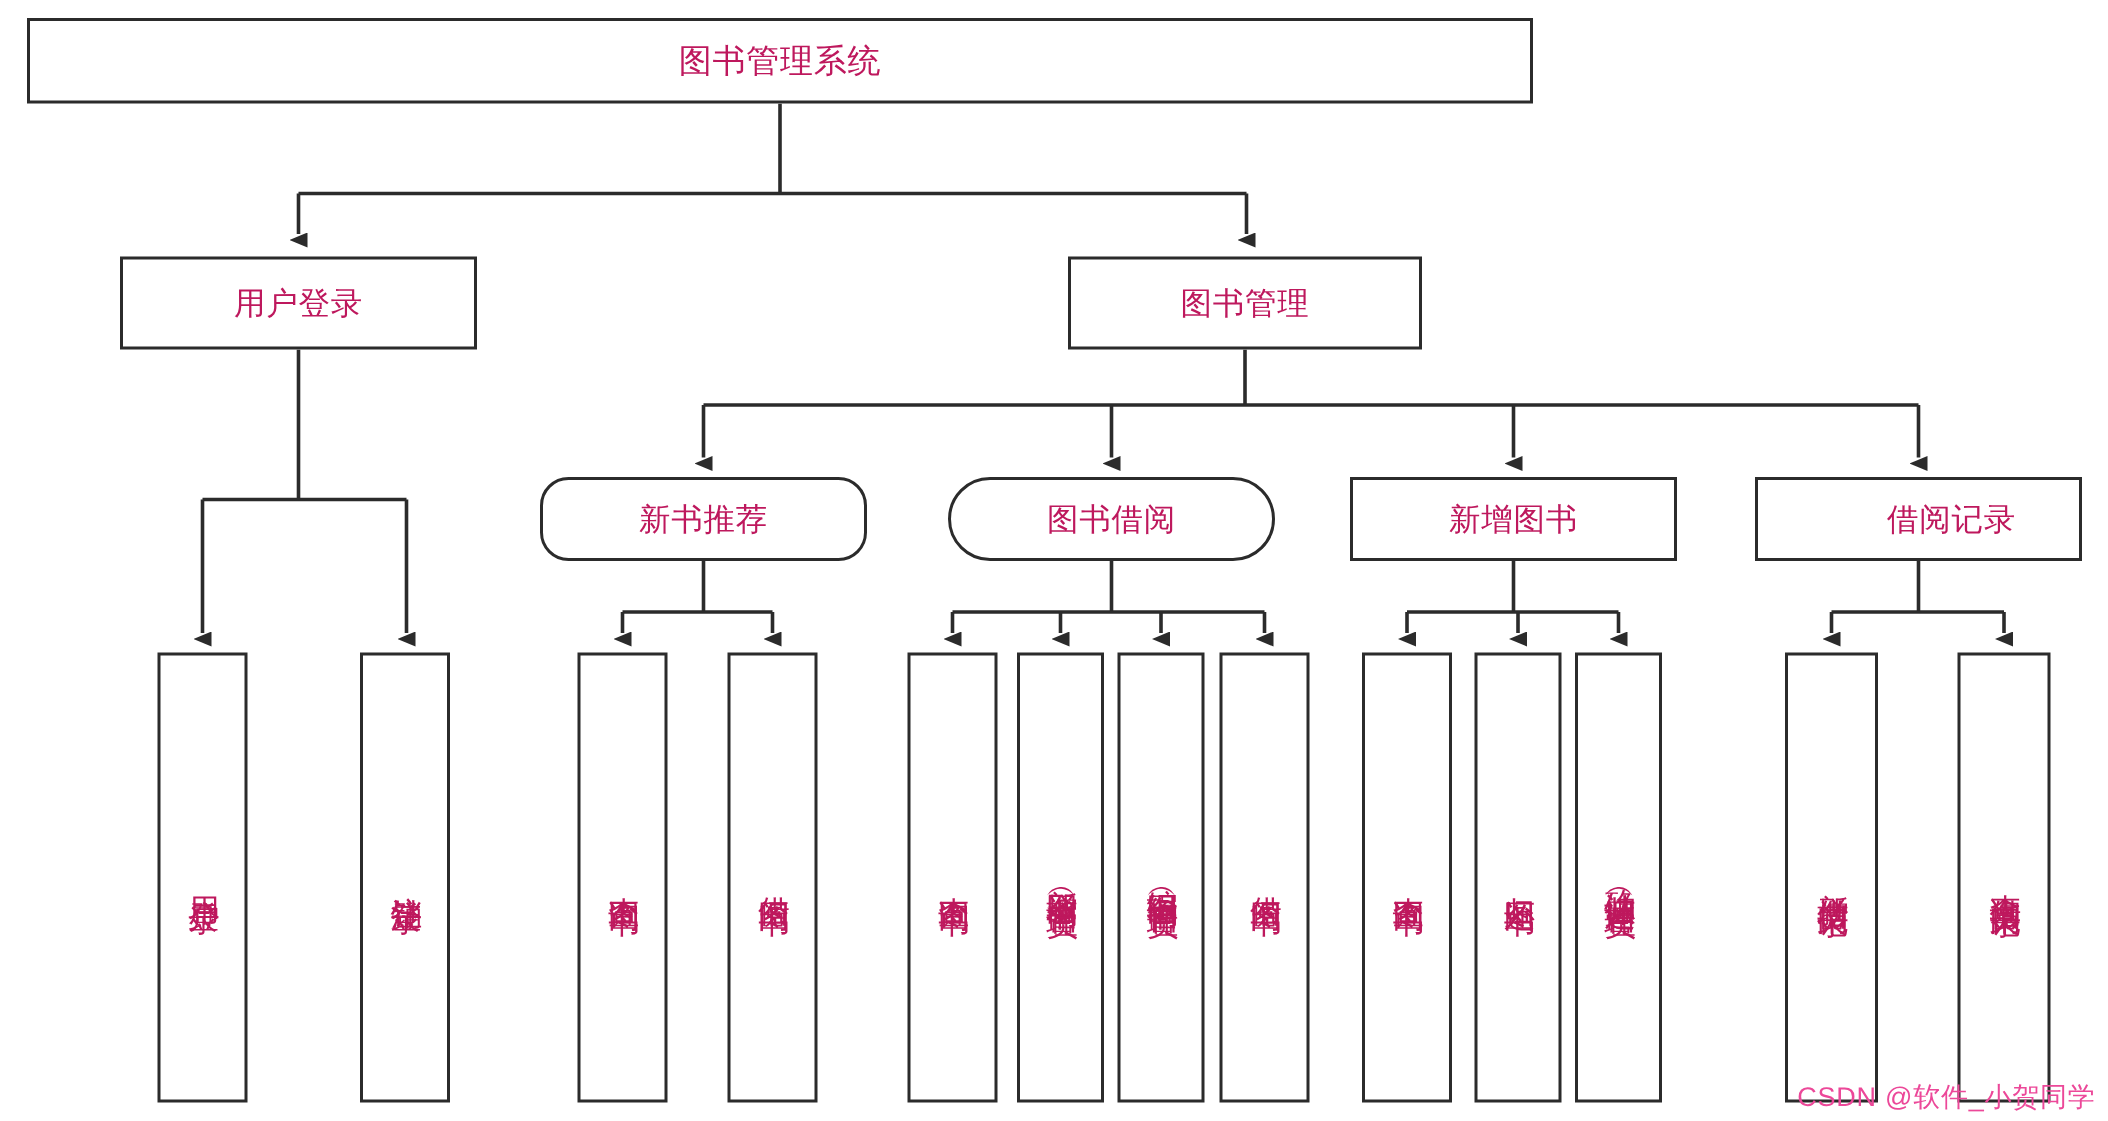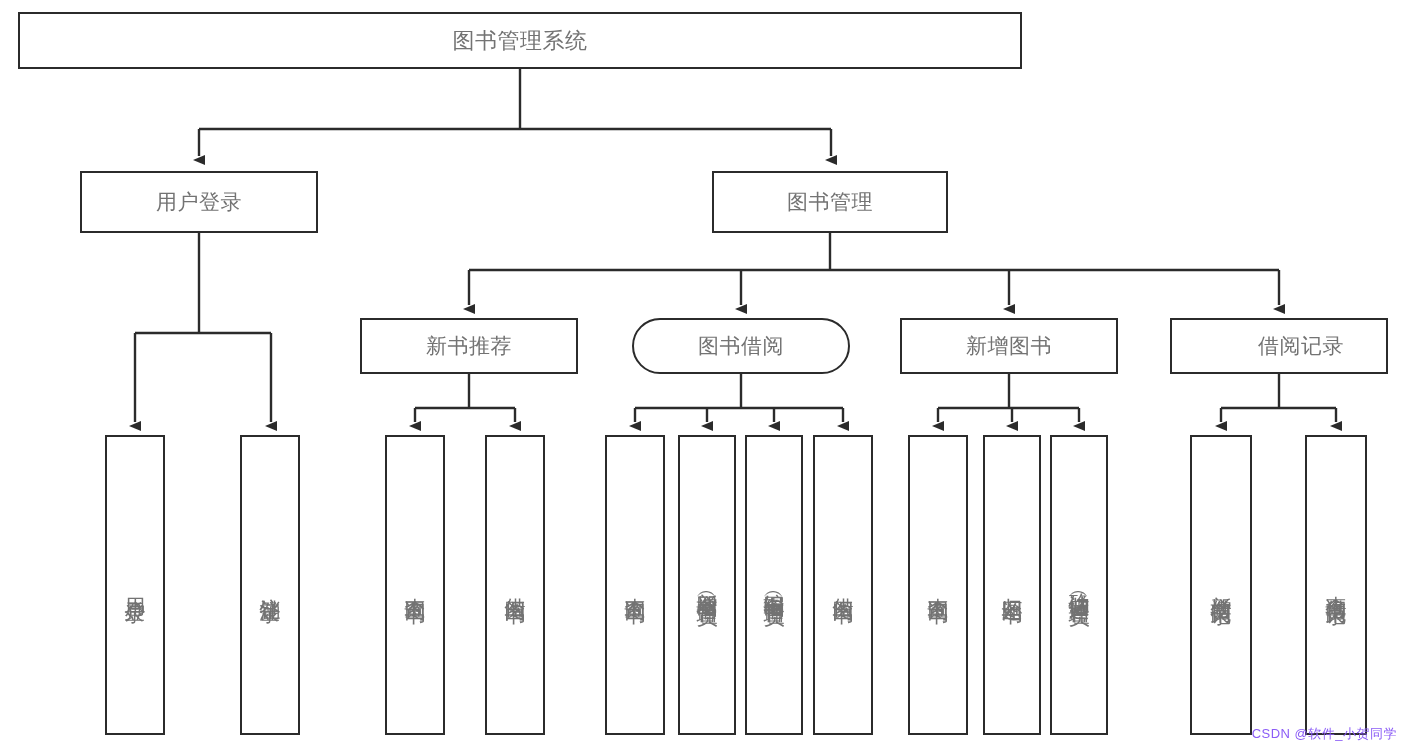--- a/index.html
+++ b/index.html
@@ -18,21 +18,21 @@
     overflow: hidden;
   }
   .node {
     position: absolute;
     box-sizing: border-box;
     border: 2px solid #2b2b2b;
     background: #ffffff;
     display: flex;
     align-items: center;
     justify-content: center;
-    color: #737373;
+    color: #be185d;
   }
   .node.horiz {
     font-size: 21px;
     letter-spacing: 0.5px;
   }
   .node.root {
     font-size: 22px;
   }
   .node.vert {
     writing-mode: vertical-rl;
@@ -62,22 +62,22 @@
     stroke-width: 2.4;
     fill: none;
   }
   .arrowhead {
     fill: #2b2b2b;
   }
   .watermark {
     position: absolute;
     right: 8px;
     bottom: 4px;
-    font-size: 13px;
-    color: #8b5cf6;
+    font-size: 18px;
+    color: #ec4899;
     letter-spacing: 0.5px;
     white-space: nowrap;
   }
 </style>
 </head>
 <body>
 
 <div id="canvas">
 
   <svg class="wires" viewBox="0 0 1405 747">
@@ -133,21 +133,21 @@
     <span>图书管理系统</span>
   </div>
 
   <div class="node horiz" style="left:80px; top:171px; width:238px; height:62px;">
     <span>用户登录</span>
   </div>
   <div class="node horiz" style="left:712px; top:171px; width:236px; height:62px;text-align:center;">
     <span>图书管理</span>
   </div>
 
-  <div class="node horiz" style="left:360px; top:318px; width:218px; height:56px;">
+  <div class="node horiz" style="left:360px; top:318px; width:218px; height:56px;border-radius:19px;">
     <span>新书推荐</span>
   </div>
   <div class="node horiz" style="left:632px; top:318px; width:218px; height:56px;border-radius:28px;">
     <span>图书借阅</span>
   </div>
   <div class="node horiz" style="left:900px; top:318px; width:218px; height:56px;">
     <span>新增图书</span>
   </div>
   <div class="node horiz" style="left:1170px; top:318px; width:218px; height:56px;padding-left:44px;">
     <span>借阅记录</span>

